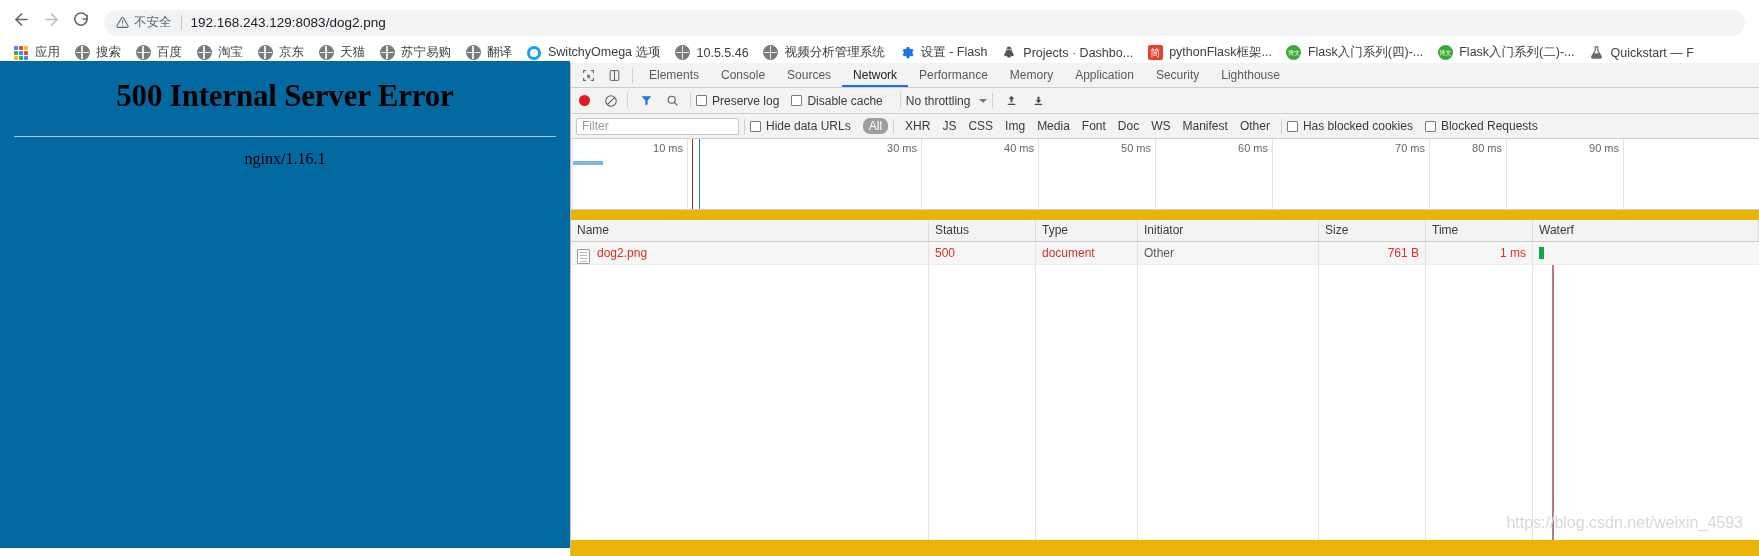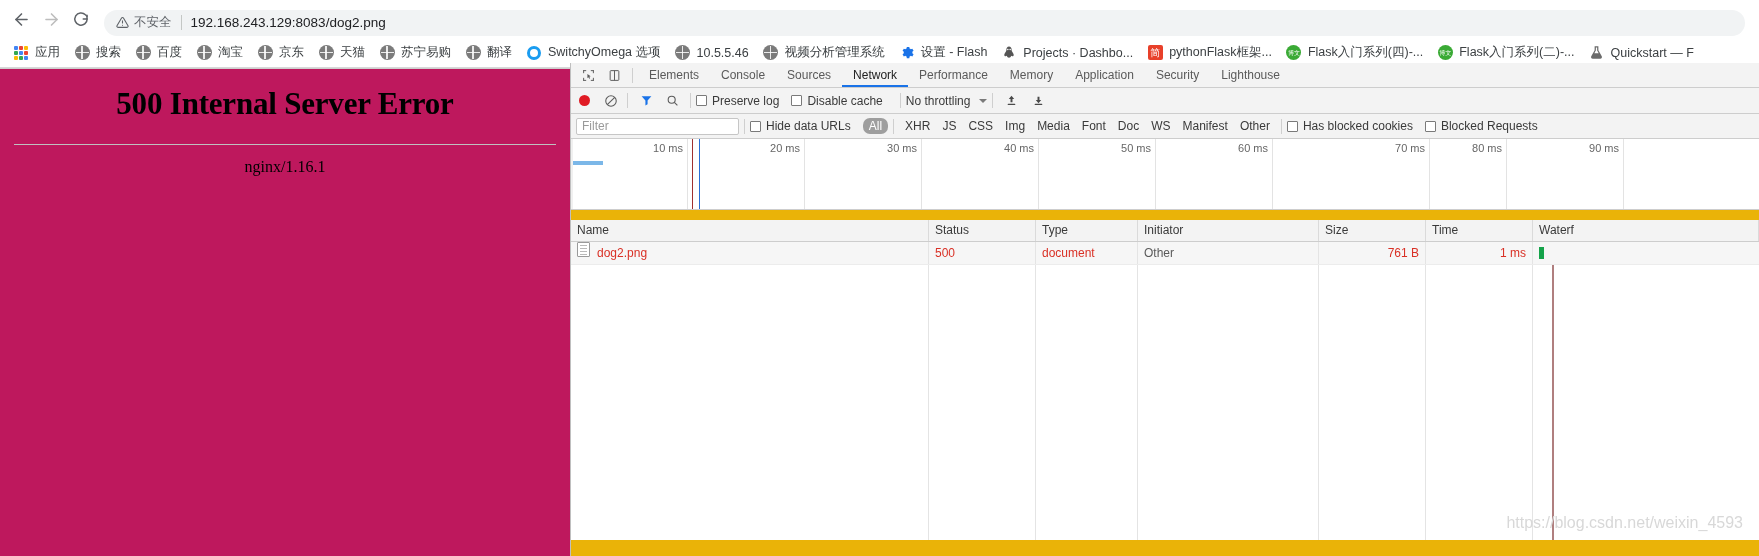--- a/index.html
+++ b/index.html
@@ -172,25 +172,25 @@
     text-align:center;
     font-family:"DejaVu Sans", sans-serif;
   }
 
   .penguin { color:#555; display:flex; }
   .flask-ico { color:#6b6b6b; display:flex; }
 
   
   .viewport {
     position: absolute;
-    top: 69px;
+    top: 61px;
     left: 0;
     width: 570px;
     height: 487px;
-    background: #be185d;
+    background: #0369a1;
     overflow: hidden;
   }
   .err-page {
     padding-top: 17px;
     text-align: center;
   }
   .err-title {
     font-family: "Liberation Serif", serif;
     font-weight: bold;
     font-size: 31px;
@@ -412,21 +412,21 @@
     padding: 0 6px;
     border-right: 1px solid #e4e4e4;
     height: 22px;
     line-height: 22px;
     overflow: hidden;
     white-space: nowrap;
     color: #d93025;
   }
   .td.gray { color: #5a5a5a; }
   .td.right { text-align: right; }
-  .name-cell { display:flex; align-items:flex-start; }
+  .name-cell { display:flex; align-items:flex-end; }
   .doc-ico {
     width: 11px; height: 13px;
     border: 1px solid #9a9a9a;
     background: #fff;
     margin-right: 7px;
     flex: 0 0 auto;
     position: relative;
     border-radius: 1px;
   }
   .doc-ico::after {
@@ -774,23 +774,20 @@
 
   <div class="dt-overview">
     <div class="ov-left-gutter"></div>
     <div class="ov-band"></div>
     <div class="ov-line-red" style="left:121px;"></div>
     <div class="ov-line-blue" style="left:128px;"></div>
 
     <div class="ov-tick" style="left:0px;width:117px;">
         <span>10 ms</span>
       </div>
-    <div class="ov-tick" style="left:117px;width:117px;">
-        <span>20 ms</span>
-      </div>
     <div class="ov-tick" style="left:234px;width:117px;">
         <span>30 ms</span>
       </div>
     <div class="ov-tick" style="left:351px;width:117px;">
         <span>40 ms</span>
       </div>
     <div class="ov-tick" style="left:468px;width:117px;">
         <span>50 ms</span>
       </div>
     <div class="ov-tick" style="left:585px;width:117px;">

